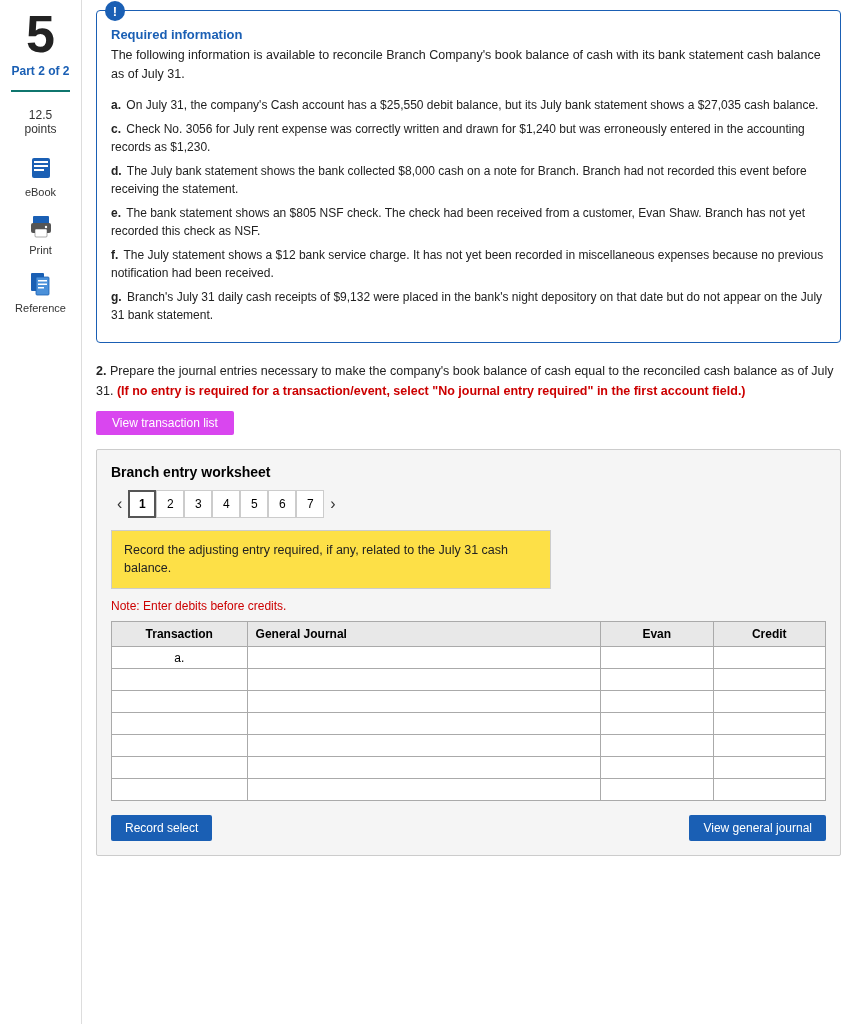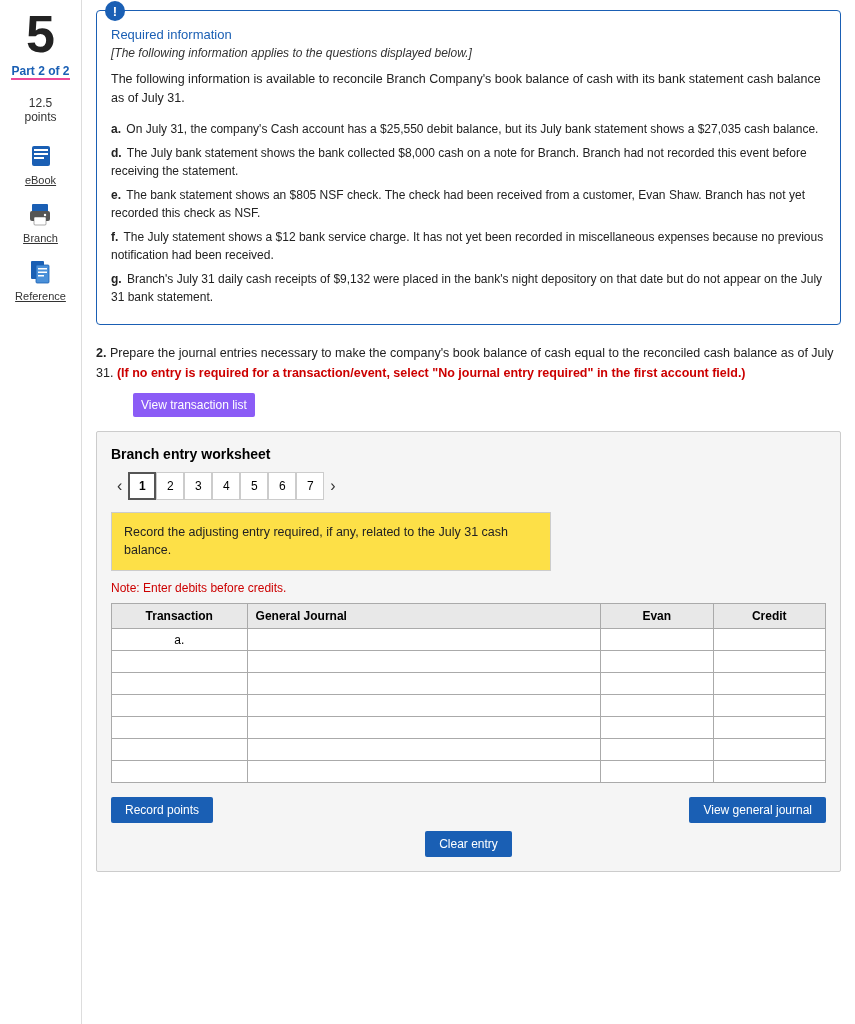--- a/index.html
+++ b/index.html
@@ -29,22 +29,22 @@
       font-size: 52px;
       font-weight: bold;
       color: #222;
       line-height: 1;
       margin-bottom: 4px;
     }
     .sidebar-part {
       font-size: 12px;
       color: #1a5fb4;
       font-weight: bold;
-      border-bottom: 2px solid #ec4899;
-      padding-bottom: 0;
+      border-bottom: 2px solid #0f766e;
+      padding-bottom: 12px;
       margin-bottom: 16px;
     }
     .sidebar-points {
       font-size: 12px;
       color: #333;
       text-align: center;
       margin-bottom: 16px;
     }
     .sidebar-icon-item {
       display: flex;
@@ -57,21 +57,20 @@
       width: 32px;
       height: 32px;
       display: flex;
       align-items: center;
       justify-content: center;
       margin-bottom: 2px;
     }
     .sidebar-icon-label {
       font-size: 11px;
       color: #333;
-      text-decoration: underline;
     }
     
     .main-content {
       flex: 1;
       padding: 10px 14px;
     }
     
     .info-box {
       border: 1.5px solid #1a5fb4;
       border-radius: 4px;
@@ -89,21 +88,21 @@
       border-radius: 50%;
       display: flex;
       align-items: center;
       justify-content: center;
       color: white;
       font-weight: bold;
       font-size: 13px;
     }
     .required-info-title {
       color: #1a5fb4;
-      font-weight: normal;
+      font-weight: bold;
       font-size: 13px;
       margin-bottom: 4px;
       margin-top: 4px;
     }
     .required-info-subtitle {
       font-style: italic;
       color: #333;
       font-size: 12px;
       margin-bottom: 10px;
     }
@@ -137,29 +136,28 @@
     }
     .question-number {
       font-weight: bold;
     }
     .red-note {
       color: #cc0000;
       font-weight: bold;
     }
     
     .view-transaction-btn {
-      background: #8b5cf6;
+      background: #d946ef;
       color: white;
       border: none;
-      padding: 5px 8px;
+      padding: 5px 16px;
       font-size: 12px;
       cursor: pointer;
       margin-bottom: 14px;
       border-radius: 2px;
-      margin-left: 37px;
     }
     
     .journal-worksheet {
       background: #f5f5f5;
       border: 1px solid #ccc;
       padding: 14px;
       border-radius: 2px;
     }
     .worksheet-title {
       font-weight: bold;
@@ -337,21 +335,21 @@
 
     <div class="sidebar-icon-item">
       <div class="icon-box">
         <svg width="28" height="28" viewBox="0 0 28 28">
           <rect x="6" y="4" width="16" height="10" rx="1" fill="#1a5fb4"></rect>
           <rect x="4" y="11" width="20" height="10" rx="2" fill="#555"></rect>
           <rect x="8" y="17" width="12" height="8" rx="1" fill="white" stroke="#555" stroke-width="0.5"></rect>
           <circle cx="19" cy="15" r="1.2" fill="white"></circle>
         </svg>
       </div>
-      <span class="sidebar-icon-label">Branch</span>
+      <span class="sidebar-icon-label">Print</span>
     </div>
 
     <div class="sidebar-icon-item">
       <div class="icon-box">
         <svg width="28" height="28" viewBox="0 0 28 28">
           <rect x="5" y="3" width="13" height="18" rx="1" fill="#1a5fb4"></rect>
           <rect x="10" y="7" width="13" height="18" rx="1" fill="#4a90d9" stroke="#1a5fb4" stroke-width="0.8"></rect>
           <rect x="12" y="10" width="9" height="1.5" fill="white"></rect>
           <rect x="12" y="13.5" width="9" height="1.5" fill="white"></rect>
           <rect x="12" y="17" width="6" height="1.5" fill="white"></rect>
@@ -360,26 +358,29 @@
       <span class="sidebar-icon-label">Reference</span>
     </div>
   </div>
 
   <div class="main-content">
 
     
     <div class="info-box">
       <div class="info-icon">!</div>
       <div class="required-info-title">Required information</div>
-      <div class="required-info-subtitle">[The following information applies to the questions displayed below.]</div>
       <div class="info-intro">The following information is available to reconcile Branch Company's book balance of cash with its bank statement cash balance as of July 31.</div>
       <ul class="info-list">
         <li>
           <span class="letter">a.</span>
           <span>On July 31, the company's Cash account has a $25,550 debit balance, but its July bank statement shows a $27,035 cash balance.</span>
+        </li>
+        <li>
+          <span class="letter">c.</span>
+          <span>Check No. 3056 for July rent expense was correctly written and drawn for $1,240 but was erroneously entered in the accounting records as $1,230.</span>
         </li>
         <li>
           <span class="letter">d.</span>
           <span>The July bank statement shows the bank collected $8,000 cash on a note for Branch. Branch had not recorded this event before receiving the statement.</span>
         </li>
         <li>
           <span class="letter">e.</span>
           <span>The bank statement shows an $805 NSF check. The check had been received from a customer, Evan Shaw. Branch has not yet recorded this check as NSF.</span>
         </li>
         <li>
@@ -475,23 +476,20 @@
             <td class="transaction-col"></td>
             <td class="journal-col"><input type="text" style=""></td>
             <td class="debit-col"><input type="text" style=""></td>
             <td class="credit-col"><input type="text" style=""></td>
           </tr>
         </tbody>
       </table>
 
       <div class="bottom-buttons">
         <div class="btn-row-top">
-          <button class="record-btn">Record points</button>
+          <button class="record-btn">Record select</button>
           <button class="view-journal-btn">View general journal</button>
         </div>
-        <div class="btn-row-bottom">
-          <button class="clear-btn">Clear entry</button>
-        </div>
       </div>
     </div>
 
   </div>
 </div>
 
 </body></html>

